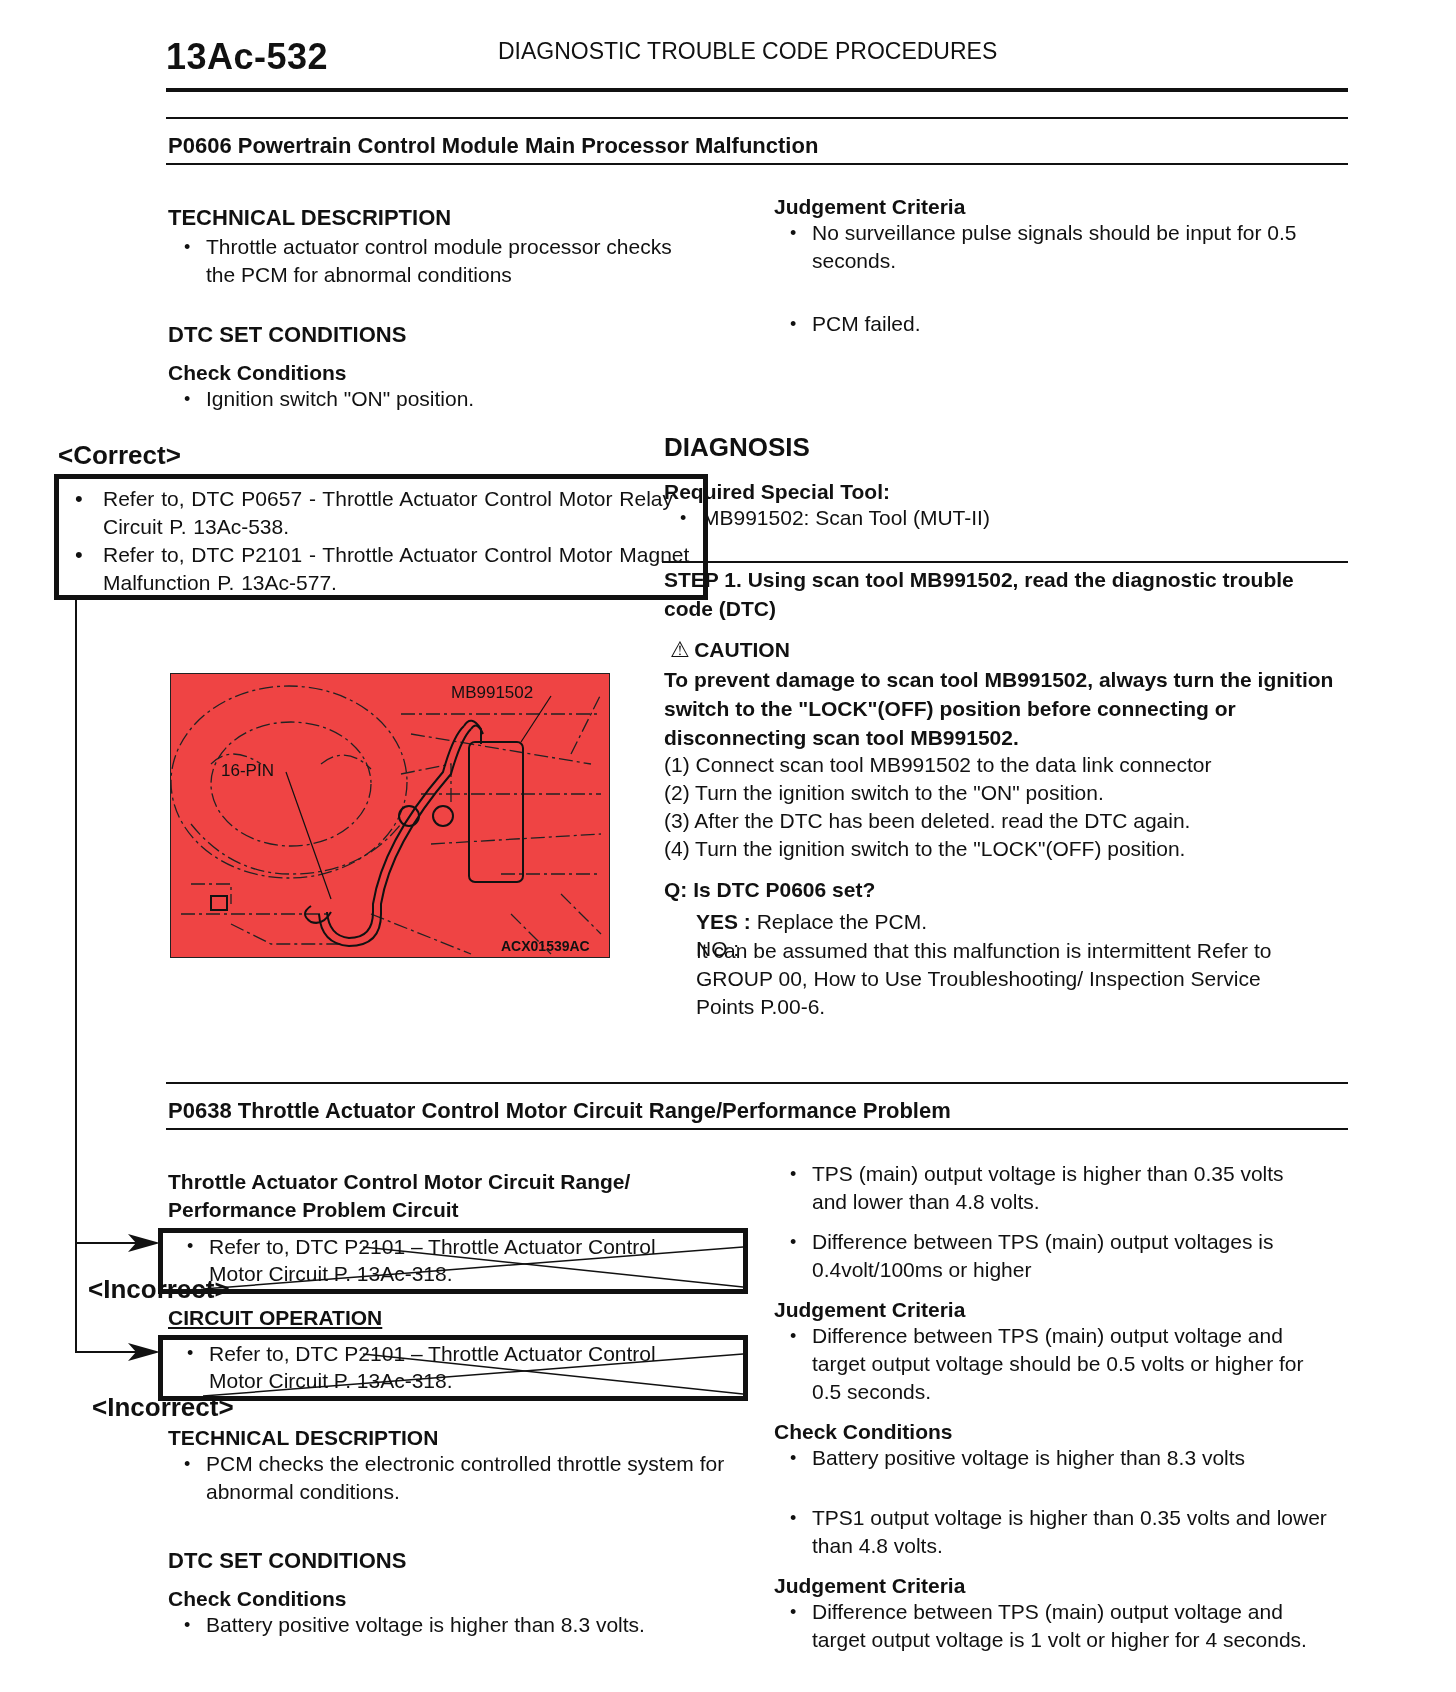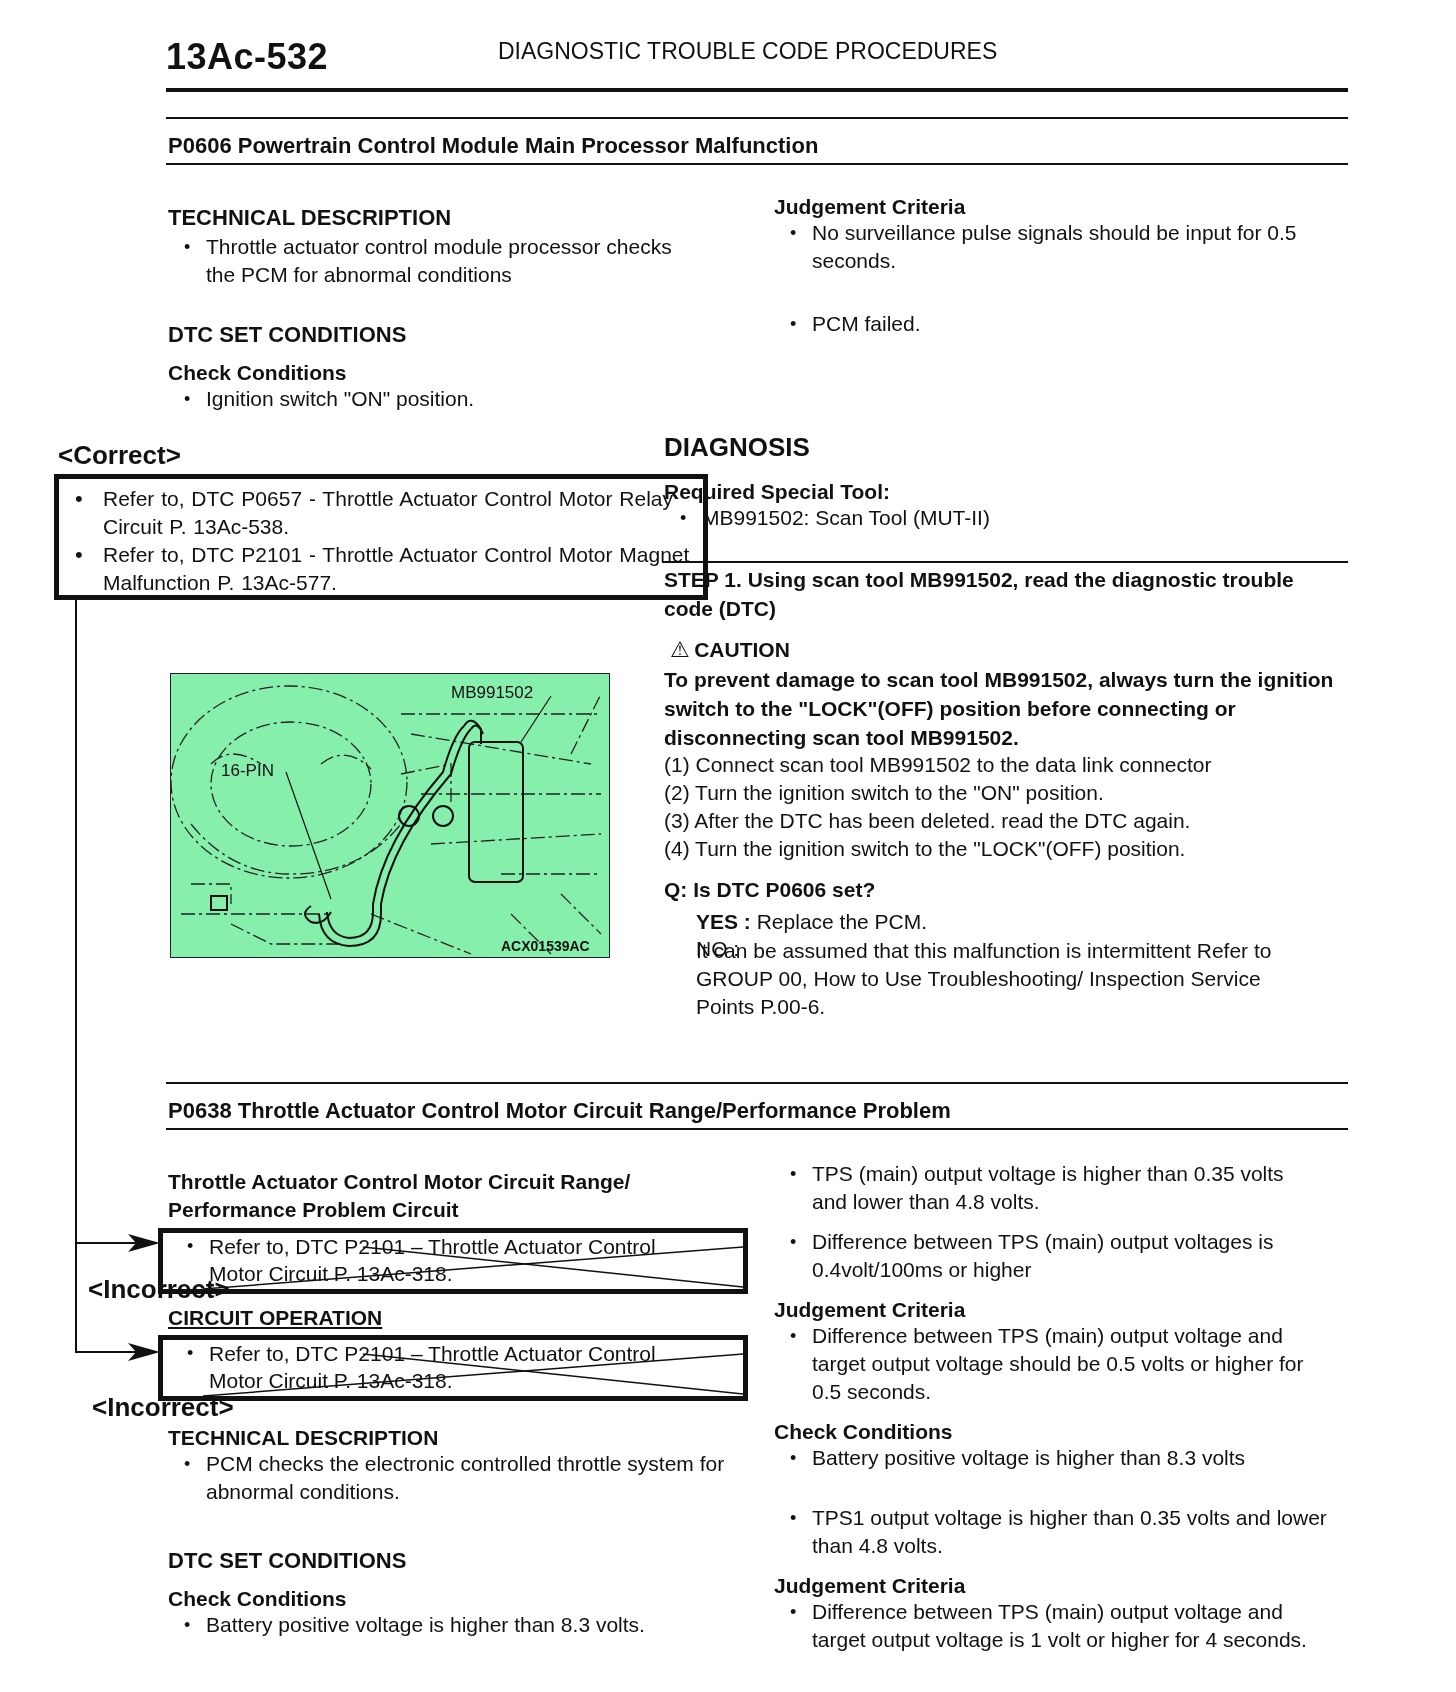--- a/index.html
+++ b/index.html
@@ -62,21 +62,21 @@
 <div class="rule" style="left:75px; top:600px; width:2px; height:753px;"></div>
 <div class="rule" style="left:75px; top:1242px; width:78px; height:2px;"></div>
 <div class="rule" style="left:75px; top:1351px; width:78px; height:2px;"></div>
 <svg class="abs" style="left:128px; top:1232px;" width="32" height="22" viewBox="0 0 32 22">
   <path d="M0 11 L32 2 L24 11 L32 20 Z" transform="scale(-1,1) translate(-32,0)" fill="#111"></path>
 </svg>
 <svg class="abs" style="left:128px; top:1341px;" width="32" height="22" viewBox="0 0 32 22">
   <path d="M0 11 L32 2 L24 11 L32 20 Z" transform="scale(-1,1) translate(-32,0)" fill="#111"></path>
 </svg>
 
-<div class="abs" style="left:170px; top:673px; width:440px; height:285px; border:1px solid #222; box-sizing:border-box; background:#86efac;">
+<div class="abs" style="left:170px; top:673px; width:440px; height:285px; border:1px solid #222; box-sizing:border-box; background:#ef4444;">
   <svg width="438" height="283" viewBox="0 0 438 283">
     <g fill="none" stroke="#222" stroke-width="1.3" stroke-dasharray="14 4 3 4">
       <ellipse cx="118" cy="108" rx="118" ry="96"></ellipse>
       <ellipse cx="120" cy="110" rx="80" ry="62"></ellipse>
       <path d="M20 150 Q60 200 120 200 Q190 200 230 150"></path>
       <path d="M40 90 Q60 70 90 90"></path>
       <path d="M150 90 Q175 70 200 95"></path>
       <path d="M230 40 L430 40"></path>
       <path d="M240 60 L420 90"></path>
       <path d="M250 120 L430 120"></path>

